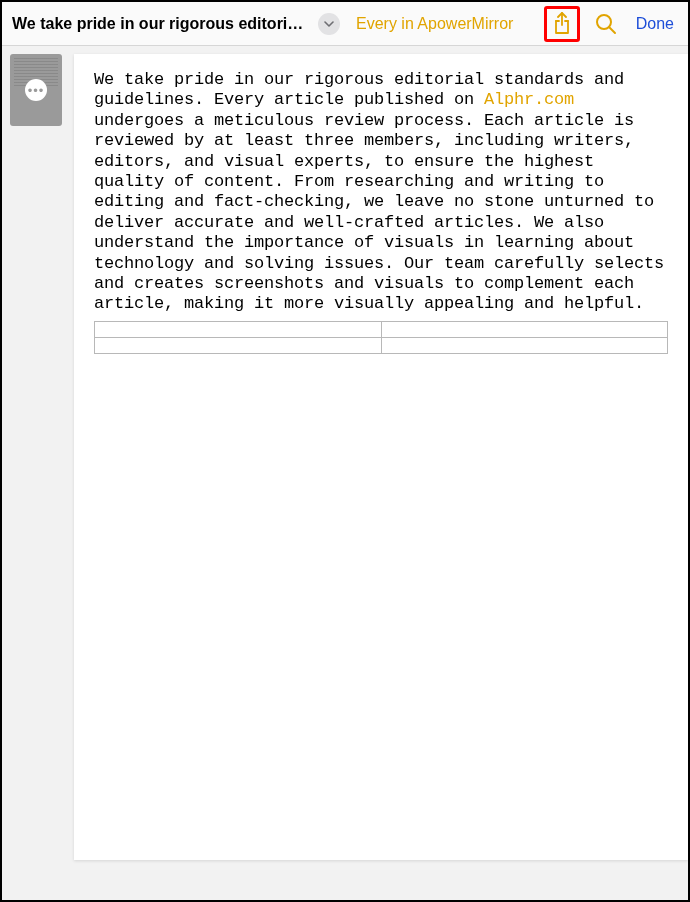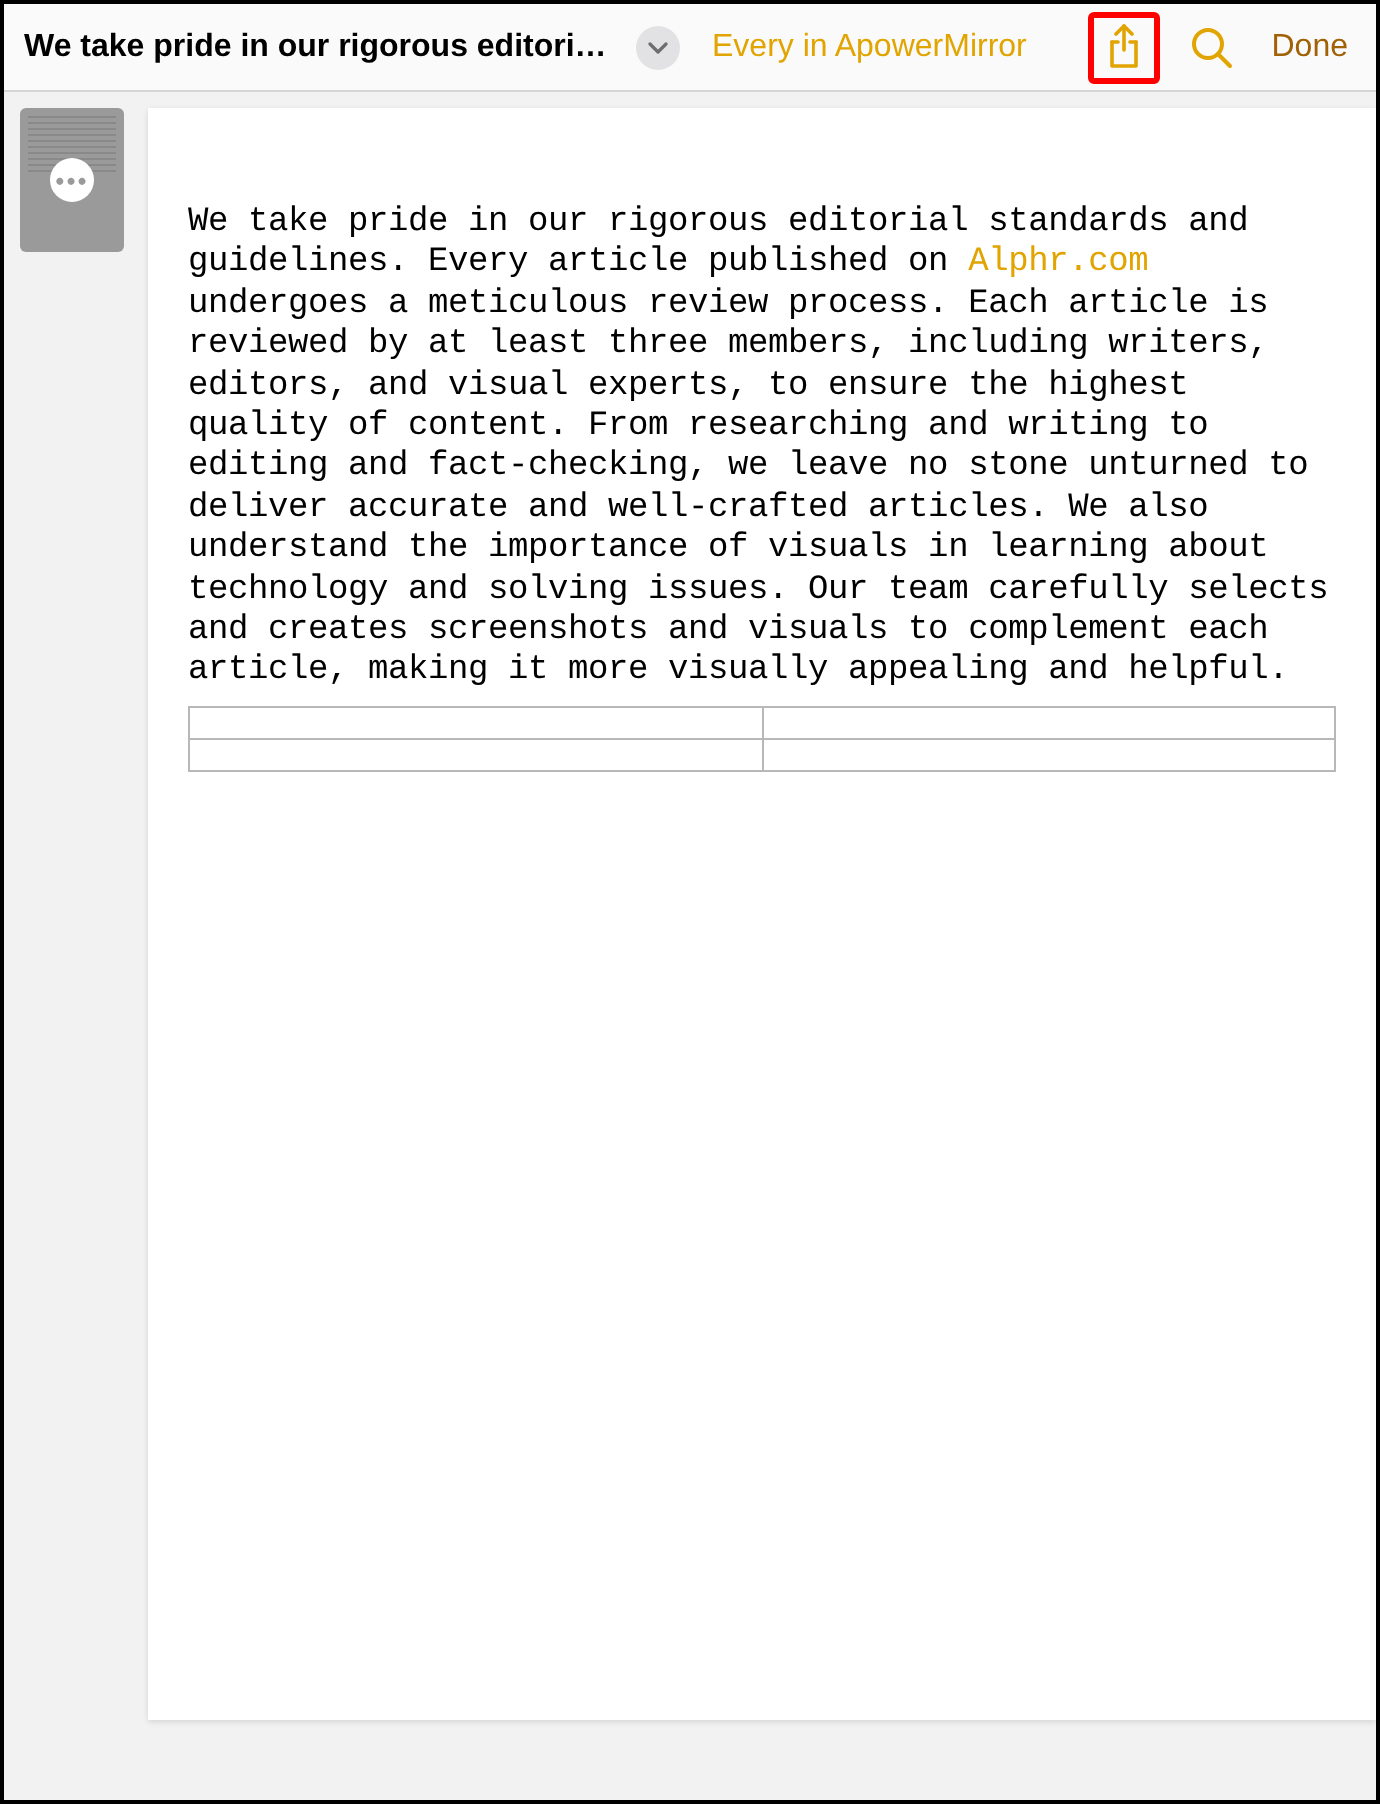--- a/index.html
+++ b/index.html
@@ -60,21 +60,21 @@
       width: 36px;
       height: 36px;
       color: #e1a400;
       cursor: pointer;
     }
     .share-highlight {
       border: 3px solid #ff0000;
       border-radius: 3px;
     }
     .done-btn {
-      color: #a16207;
+      color: #1d4ed8;
       font-size: 16px;
       font-weight: 500;
       cursor: pointer;
       padding: 0 4px;
     }
     .content-area {
       display: flex;
       height: calc(100% - 44px);
       background: #f2f2f2;
     }
@@ -119,21 +119,21 @@
       align-items: center;
       justify-content: center;
       color: #9a9a9a;
       font-size: 13px;
       letter-spacing: 1px;
     }
     .doc {
       flex: 1;
       background: #fff;
       margin: 8px 0 40px 4px;
-      padding: 48px 20px 20px 20px;
+      padding: 16px 20px 20px 20px;
       box-shadow: 0 1px 3px rgba(0,0,0,0.12);
       overflow: hidden;
     }
     .body-text {
       font-family: "Courier New", Courier, monospace;
       font-size: 17px;
       line-height: 1.2;
       color: #000;
       letter-spacing: -0.2px;
     }

